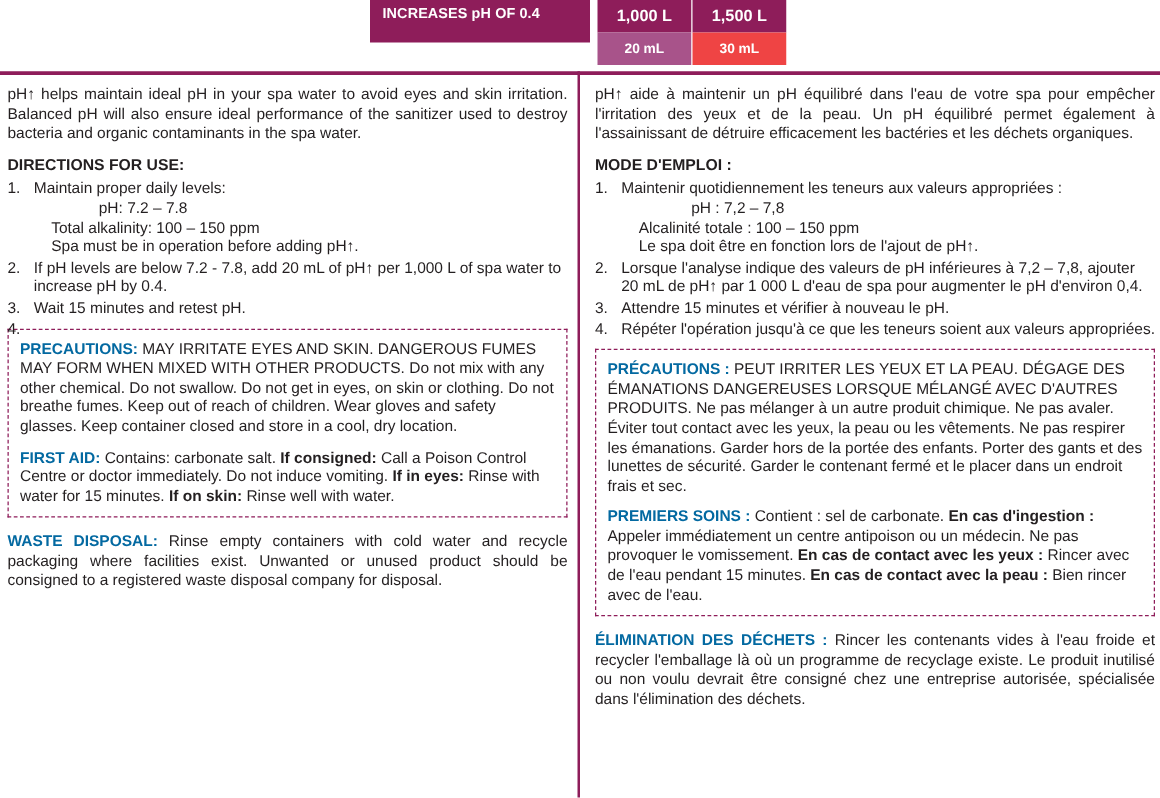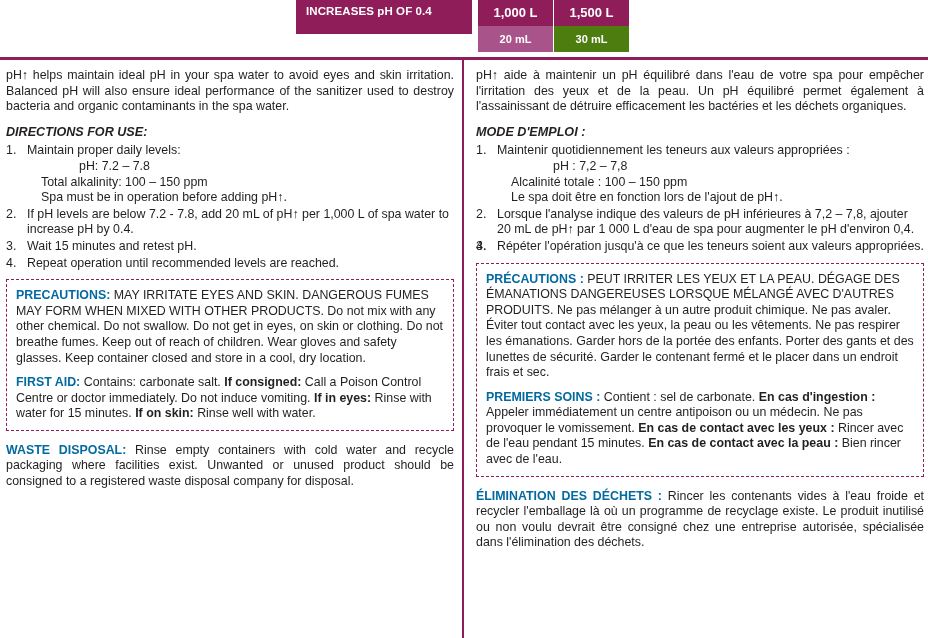--- a/index.html
+++ b/index.html
@@ -60,21 +60,21 @@
     height: 26px;
     line-height: 26px;
     font-size: 11px;
     background: #a24b7f;
   }
   .col-a { left: 478px; }
   .col-b { left: 554px; }
   .hdr-vol.col-a { background: #8e1d5a; }
   .hdr-vol.col-b { background: #8e1d5a; }
   .hdr-dose.col-a { background: #a8538a; }
-  .hdr-dose.col-b { background: #4d7c0f; }
+  .hdr-dose.col-b { background: #ef4444; }
 
   .rule-top {
     position: absolute;
     left: 0;
     top: 57px;
     width: 928px;
     height: 3px;
     background: #8e1d5a;
   }
 
@@ -102,21 +102,20 @@
   .para {
     margin: 0 0 10px 0;
     text-align: justify;
   }
   .col-right .para { text-align: justify; }
 
   .sec-title {
     font-weight: bold;
     font-size: 12.6px;
     margin: 2px 0 3px 0;
-    font-style: italic;
   }
 
   
   .num-list {
     margin: 0;
     padding: 0;
     list-style: none;
   }
   .num-list > li {
     position: relative;
@@ -195,21 +194,20 @@
     <li>
       <span class="n">2.</span>
       <span>If pH levels are below 7.2 - 7.8, add 20 mL of pH↑ per 1,000 L of spa water to increase pH by 0.4.</span>
     </li>
     <li>
       <span class="n">3.</span>
       <span>Wait 15 minutes and retest pH.</span>
     </li>
     <li>
       <span class="n">4.</span>
-      <span>Repeat operation until recommended levels are reached.</span>
     </li>
   </ul>
 
   <div class="dashed-box">
     <div class="blk">
       <span class="lbl">PRECAUTIONS:</span>
       <span>MAY IRRITATE EYES AND SKIN. DANGEROUS FUMES MAY FORM WHEN MIXED WITH OTHER PRODUCTS. Do not mix with any other chemical. Do not swallow. Do not get in eyes, on skin or clothing. Do not breathe fumes. Keep out of reach of children. Wear gloves and safety glasses. Keep container closed and store in a cool, dry location.</span>
     </div>
     <div class="blk">
       <span class="lbl">FIRST AID:</span>
@@ -242,20 +240,21 @@
       <span class="sub-indent-r">pH :    7,2 – 7,8</span>
       <span class="sub">Alcalinité totale : 100 – 150 ppm</span>
       <span class="sub">Le spa doit être en fonction lors de l'ajout de pH↑.</span>
     </li>
     <li>
       <span class="n">2.</span>
       <span>Lorsque l'analyse indique des valeurs de pH inférieures à 7,2 – 7,8, ajouter 20 mL de pH↑ par 1 000 L d'eau de spa pour augmenter le pH d'environ 0,4.</span>
     </li>
     <li>
       <span class="n">3.</span>
+      <span>Attendre 15 minutes et vérifier à nouveau le pH.</span>
     </li>
     <li>
       <span class="n">4.</span>
       <span>Répéter l'opération jusqu'à ce que les teneurs soient aux valeurs appropriées.</span>
     </li>
   </ul>
 
   <div class="dashed-box">
     <div class="blk">
       <span class="lbl">PRÉCAUTIONS :</span>

